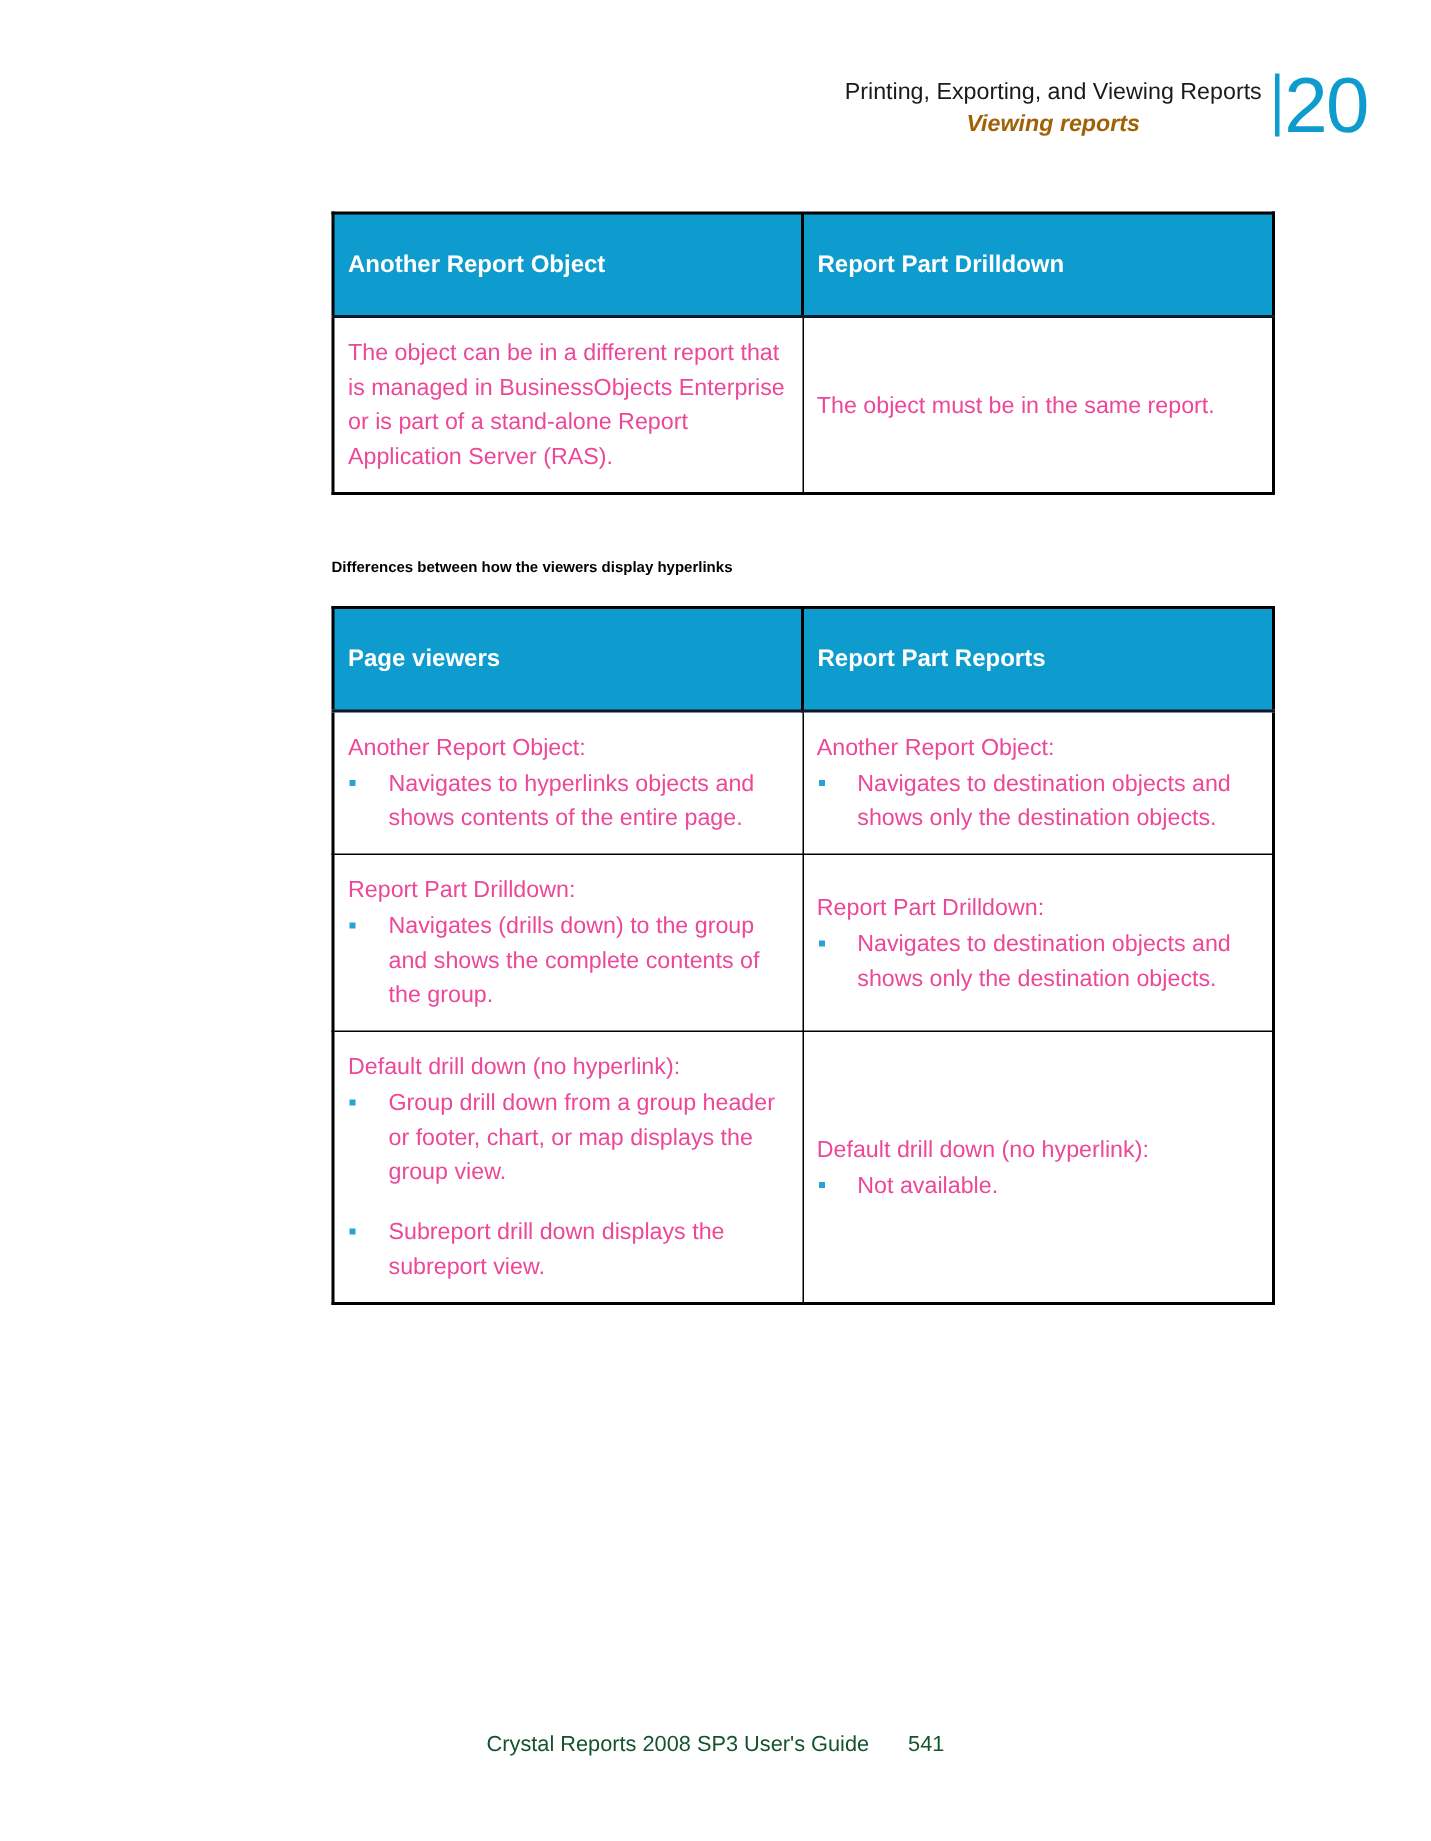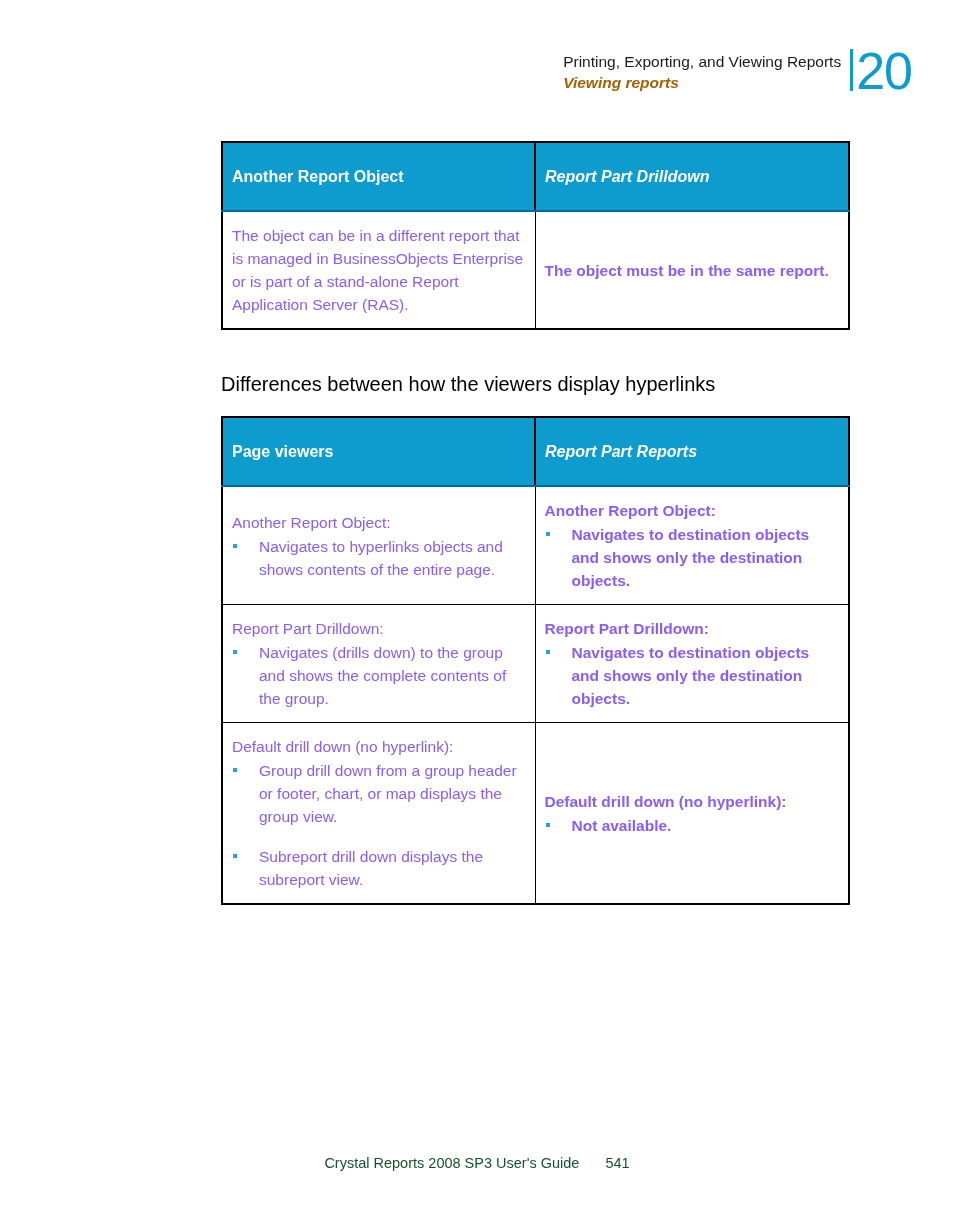--- a/index.html
+++ b/index.html
@@ -19,21 +19,21 @@
   
   .page-header {
     position: absolute;
     top: 48px;
     right: 42px;
     display: flex;
     align-items: flex-start;
     justify-content: flex-end;
   }
   .page-header-titles {
-    text-align: left;
+    text-align: center;
     padding-right: 9px;
     padding-top: 3px;
   }
   .header-line1 {
     font-size: 15.5px;
     line-height: 21px;
     color: #1a1a1a;
     white-space: nowrap;
   }
   .header-line2 {
@@ -82,34 +82,34 @@
   table.doc-table thead th {
     background: #0d9ccd;
     color: #ffffff;
     font-size: 16px;
     font-weight: bold;
     text-align: left;
     vertical-align: middle;
     padding: 0 0 0 9px;
     height: 67px;
     border-right: 2px solid #000000;
-    border-bottom: 2px solid #0369a1;
-  }
-  table.doc-table thead th:last-child { border-right: none; font-style: italic; }
+    border-bottom: 2px solid #0f172a;
+  }
+  table.doc-table thead th:last-child { border-right: none; }
 
   table.doc-table tbody td {
     font-size: 15.5px;
     line-height: 23px;
     vertical-align: middle;
     padding: 12px 10px 12px 9px;
     border-right: 1.5px solid #000000;
     border-bottom: 1.5px solid #000000;
-    color: #8b5cf6;
-  }
-  table.doc-table tbody td:last-child { border-right: none; font-weight: bold; }
+    color: #ec4899;
+  }
+  table.doc-table tbody td:last-child { border-right: none; }
   table.doc-table tbody tr:last-child td { border-bottom: none; }
 
   .cell-lead {
     margin: 0 0 1px 0;
   }
   ul.bullets {
     list-style: none;
     margin: 0;
     padding: 0;
   }
@@ -125,22 +125,22 @@
     position: absolute;
     left: 1px;
     top: 9px;
     width: 4px;
     height: 4px;
     background: #28a3d6;
   }
 
   
   .section-heading {
-    font-size: 20px;
-    font-weight: normal;
+    font-size: 10px;
+    font-weight: bold;
     color: #000000;
     margin: 0;
     padding: 0;
   }
   .spacer-after-table1 { height: 43px; }
   .spacer-after-heading { height: 20px; }
 
   
   .page-footer {
     position: absolute;

